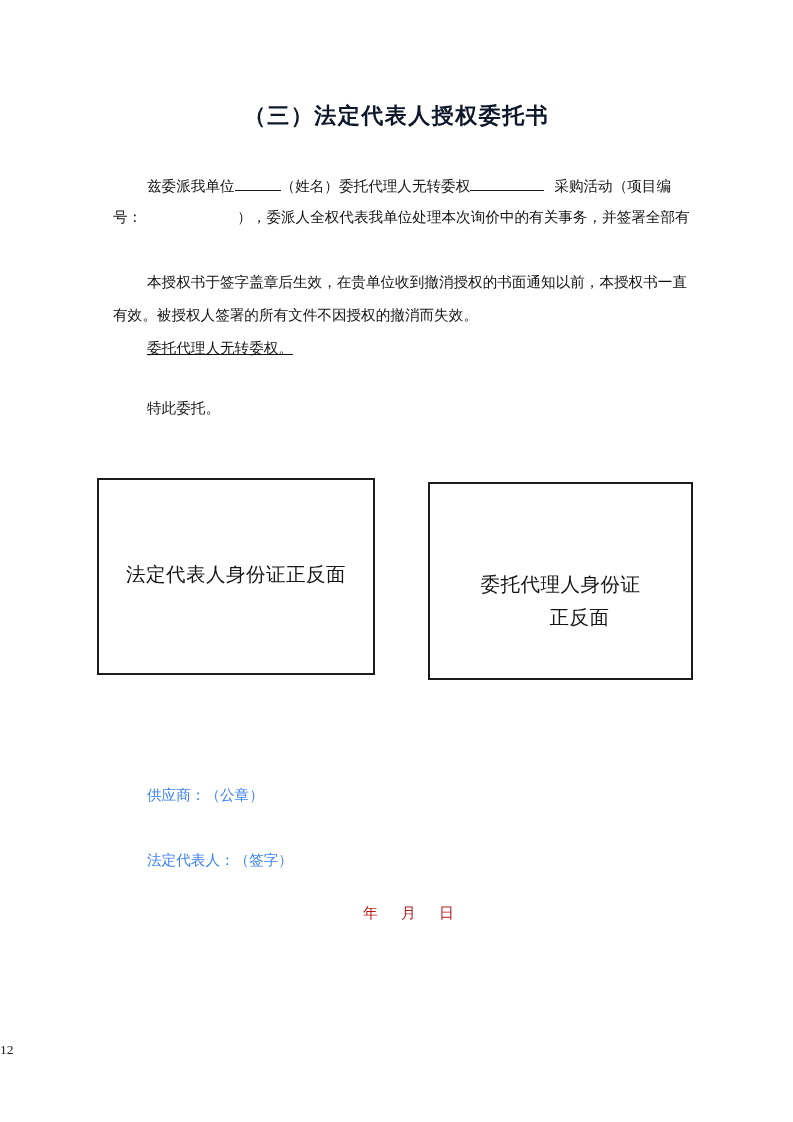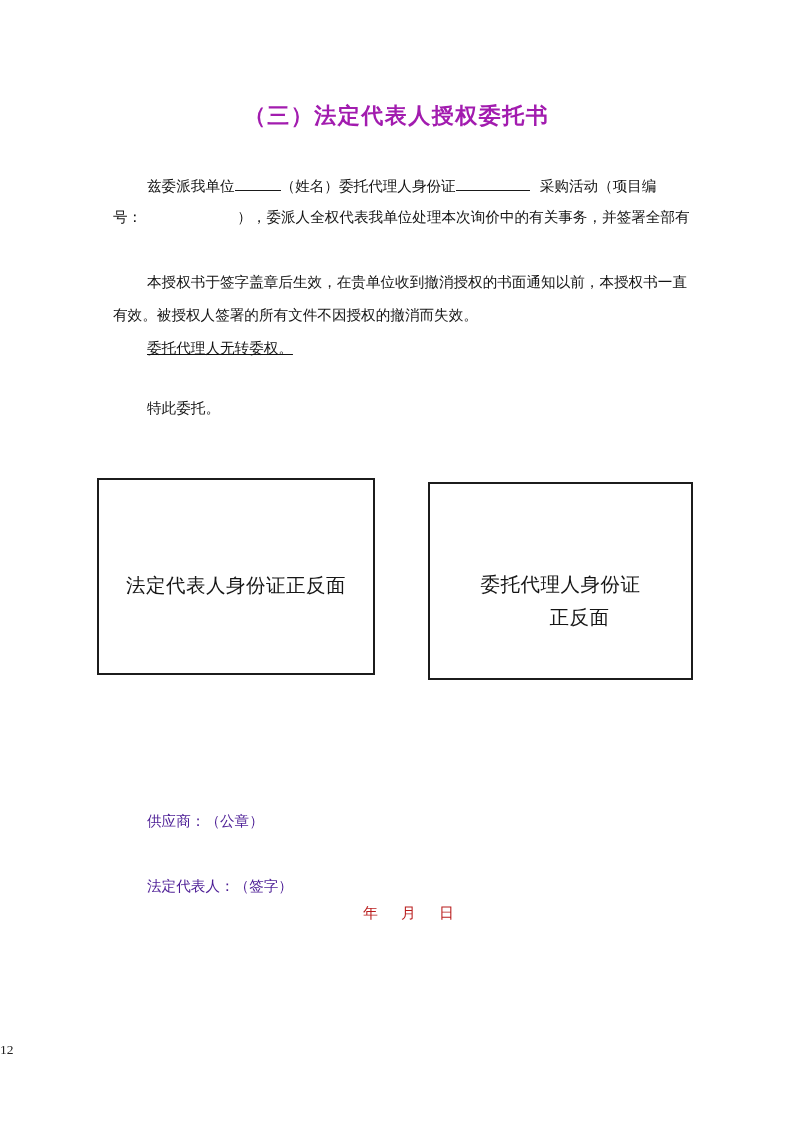--- a/index.html
+++ b/index.html
@@ -19,21 +19,21 @@
   .doc-title {
     position: absolute;
     top: 101px;
     left: 0;
     width: 793px;
     text-align: center;
     font-family: "Liberation Sans", sans-serif;
     font-size: 22px;
     font-weight: 700;
     letter-spacing: 1.5px;
-    color: #a21caf;
+    color: #0f172a;
   }
   .body-line {
     position: absolute;
     left: 113px;
     width: 575px;
     font-size: 14.6px;
     line-height: 20px;
     white-space: nowrap;
     color: #131313;
   }
@@ -78,30 +78,29 @@
   .id-box-label {
     position: absolute;
     left: 0;
     width: 100%;
     text-align: center;
     font-size: 19.5px;
     letter-spacing: 0.5px;
     color: #161616;
     white-space: nowrap;
   }
-  .id-box-left .single-line { top: 92px; }
+  .id-box-left .single-line { top: 81px; }
   .id-box-right .line-a { top: 87px; }
   .id-box-right .line-b { top: 120px; margin-left: 19px; }
   .sig-line {
     position: absolute;
     left: 147px;
     font-size: 14.6px;
     white-space: nowrap;
-    color: #4c1d95;
-    margin-top: 26px;
+    color: #3b82f6;
   }
   .sig-supplier { top: 786px; }
   .sig-legalrep { top: 851px; }
   .date-line {
     position: absolute;
     left: 363px;
     top: 904px;
     font-size: 15px;
     color: #b91c1c;
     white-space: nowrap;
@@ -118,21 +117,21 @@
   }
 </style>
 </head>
 <body>
 
 <div class="page">
 
   <div class="doc-title">（三）法定代表人授权委托书</div>
 
   <div class="body-line l1 indent">
-    <span>兹委派我单位</span><span class="blank-underline u-name"></span><span>（姓名）委托代理人身份证</span><span class="blank-underline u-proj"></span><span>采购活动（项目编</span>
+    <span>兹委派我单位</span><span class="blank-underline u-name"></span><span>（姓名）委托代理人无转委权</span><span class="blank-underline u-proj"></span><span>采购活动（项目编</span>
   </div>
 
   <div class="body-line l2">
     <span>号：</span><span class="blank-gap"></span><span>），委派人全权代表我单位处理本次询价中的有关事务，并签署全部有</span>
   </div>
 
 
   <div class="body-line l4 indent">本授权书于签字盖章后生效，在贵单位收到撤消授权的书面通知以前，本授权书一直</div>
 
   <div class="body-line l5">有效。被授权人签署的所有文件不因授权的撤消而失效。</div>

